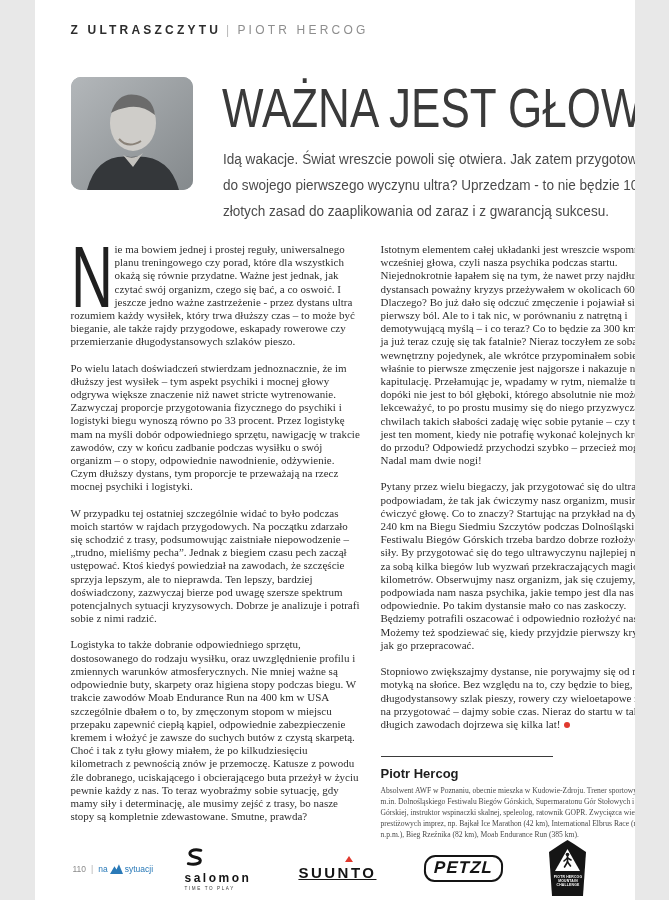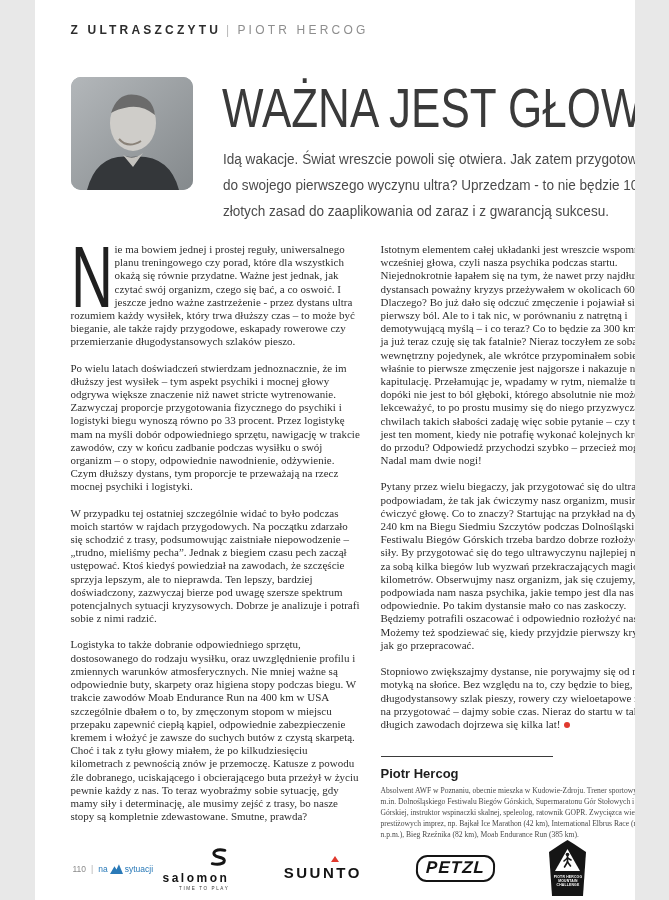--- a/index.html
+++ b/index.html
@@ -40,25 +40,25 @@
               background:#e0392e; margin-left:4px; vertical-align:baseline; }
   
   .bio { margin-top:25px; width:300px; font-family:"Liberation Sans",sans-serif; }
   .bio-rule { width:172px; height:1px; background:#3a3a3a; margin-bottom:10px; }
   .bio-name { font-size:13px; font-weight:700; color:#1d1d1d; margin-bottom:5px; }
   .bio-text { font-size:7.6px; line-height:11px; color:#4a4a4a;font-family:Liberation Serif, serif; }
   
   .logos { position:absolute; left:128px; top:840px; width:424px; height:56px;
            display:flex; align-items:center; justify-content:space-between;
            font-family:"Liberation Sans",sans-serif; color:#141414; }
-  .logo-salomon { text-align:right; }
+  .logo-salomon { text-align:left;margin-left:22px; }
   .logo-salomon .s-mark { height:22px; margin-bottom:1px; }
   .logo-salomon .s-name { font-size:12px; font-weight:700; letter-spacing:2.5px; line-height:11px; }
   .logo-salomon .s-tag { font-size:4.6px; letter-spacing:1.6px; color:#3a3a3a; margin-top:2px; }
-  .logo-suunto { position:relative; font-size:15px; font-weight:700; letter-spacing:2.5px; padding-top:8px; }
+  .logo-suunto { position:relative; font-size:15px; font-weight:700; letter-spacing:2.5px; padding-top:8px;text-decoration:underline; }
   .suunto-triangle { position:absolute; top:0px; left:47px; width:0; height:0;
                      border-left:4px solid transparent; border-right:4px solid transparent;
                      border-bottom:6px solid #e0392e; }
   .logo-petzl { border:2.5px solid #141414; border-radius:11px; padding:1px 8px 2px 8px;
                 font-weight:700; font-style:italic; font-size:17px; letter-spacing:1px;
                 transform:skewX(-2deg); }
   .logo-badge { position:relative; width:37px; height:56px; }
   .logo-badge svg { display:block; width:100%; height:100%; }
   .badge-caption { position:absolute; left:4px; right:4px; bottom:9px; color:#ffffff;
                    font-size:3.4px; line-height:4px; font-weight:700; text-align:center;

